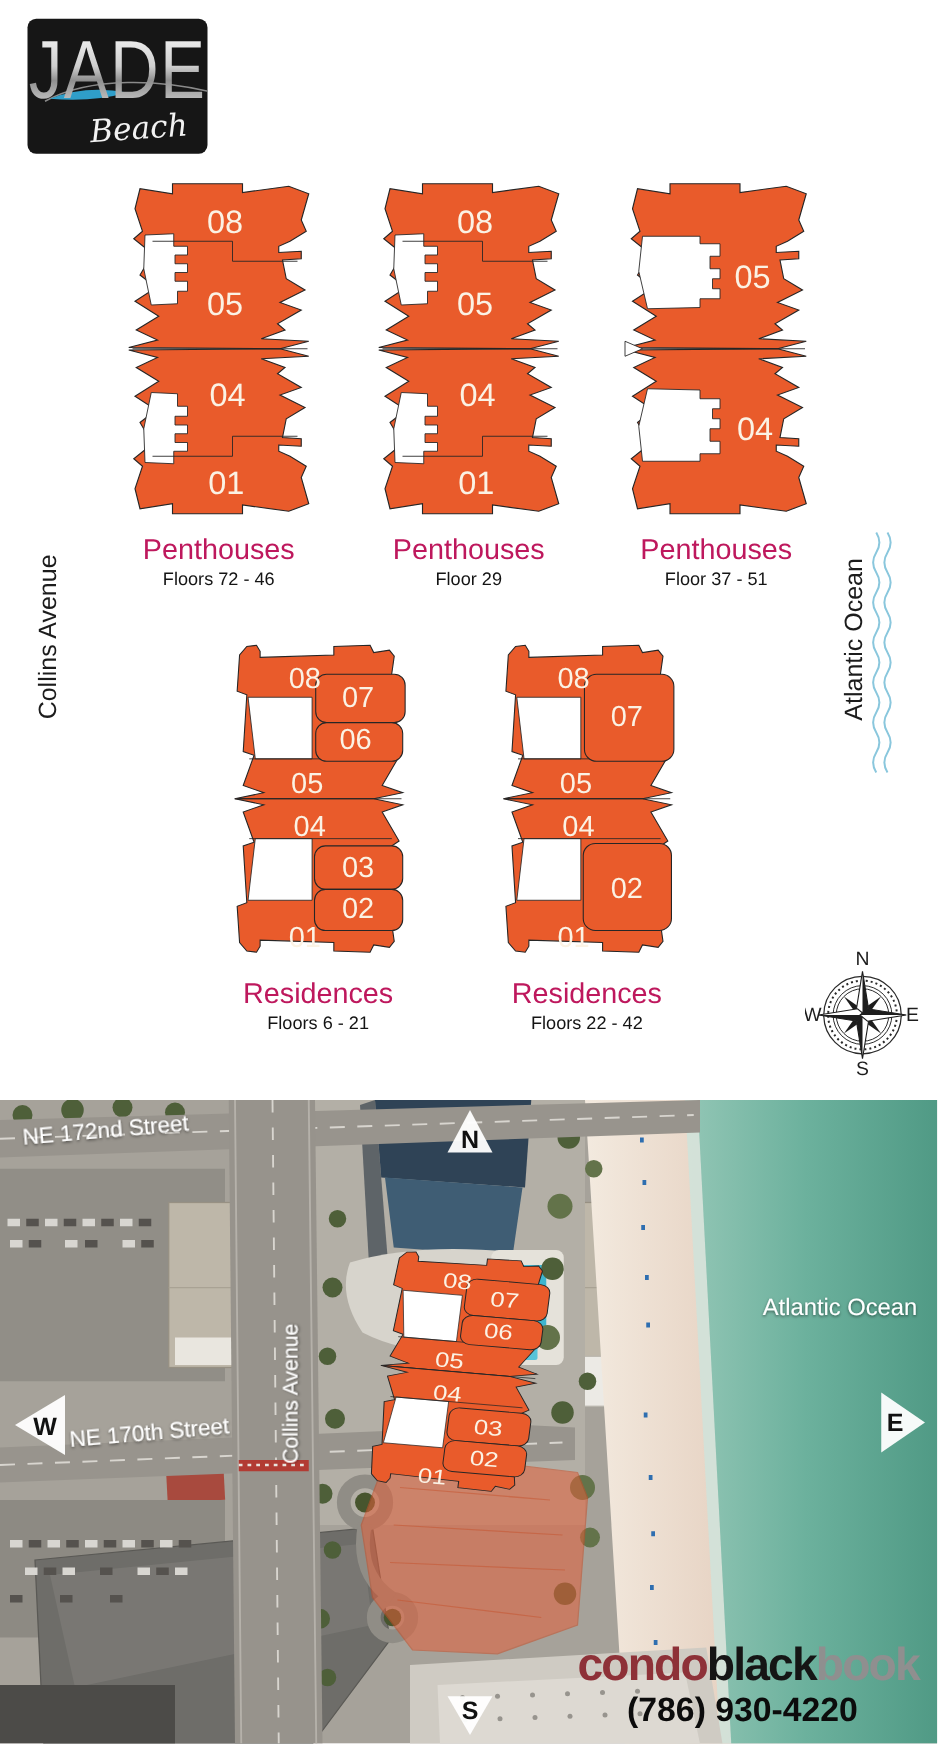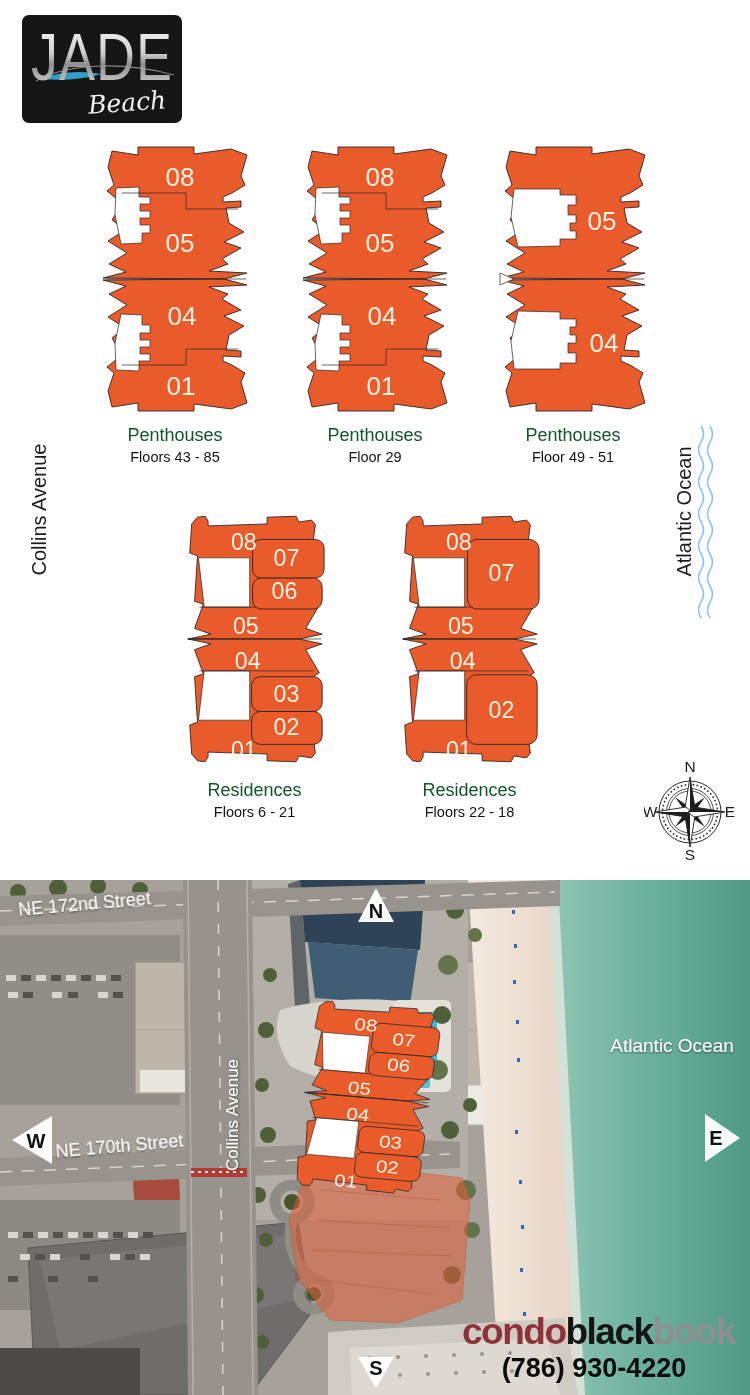--- a/index.html
+++ b/index.html
@@ -1,38 +1,38 @@
 <!DOCTYPE html>
 <html><head>
 <meta charset="utf-8">
 <style>
   html,body{margin:0;padding:0;background:#ffffff;}
   .page{position:relative;width:750px;height:1395px;background:#fff;overflow:hidden;
         font-family:"Liberation Sans",sans-serif;}
   
-  .logo{position:absolute;left:22px;top:15px;width:160px;height:108px;background:#161616;
+  .logo{position:absolute;left:22px;top:15px;width:144px;height:108px;background:#161616;
         border-radius:7px;overflow:hidden;}
   .logo-title{position:absolute;left:0;right:0;top:4px;text-align:center;font-size:54px;font-weight:400;
         letter-spacing:1px;transform:scaleY(1.22);transform-origin:top;
         background:linear-gradient(180deg,#fdfdfd 0%,#cfcfcf 45%,#8f8f8f 60%,#e8e8e8 100%);
         -webkit-background-clip:text;background-clip:text;color:transparent;}
   .logo-script{position:absolute;right:16px;bottom:6px;font-family:"DejaVu Serif",serif;
         font-style:italic;font-size:25px;color:#f2f2f2;transform:rotate(-4deg);}
   
   .vlabel{position:absolute;width:170px;text-align:center;font-size:20px;color:#1c1c1c;
           transform:rotate(-90deg);}
   
   .plate{position:absolute;text-align:center;}
   .fp{fill:#E95B2B;stroke:#262626;stroke-width:0.9;}
   .cut{fill:#ffffff;stroke:#262626;stroke-width:0.7;}
   .hair{fill:none;stroke:#262626;stroke-width:0.7;}
   .unit{fill:#FBF2E4;font-size:26px;text-anchor:middle;font-family:"Liberation Sans",sans-serif;}
   .unit-sm{fill:#FBF2E4;font-size:24px;text-anchor:middle;font-family:"Liberation Sans",sans-serif;}
   .unit-map{fill:#FBF2E4;font-size:23px;text-anchor:middle;font-family:"Liberation Sans",sans-serif;}
-  .plate-title{font-size:18px;color:#14532d;margin-top:6px;}
+  .plate-title{font-size:23px;color:#be185d;margin-top:6px;}
   .plate-sub{font-size:14.5px;color:#141414;margin-top:3px;}
   
   .mlabel{fill:#ffffff;font-family:"Liberation Sans",sans-serif;}
   .mletter{fill:#111;font-weight:bold;font-family:"Liberation Sans",sans-serif;}
   .ctext{font-family:"Liberation Sans",sans-serif;font-weight:bold;}
 </style>
 </head>
 <body>
 
 <svg width="0" height="0" style="position:absolute" aria-hidden="true">
@@ -119,21 +119,21 @@
         <use href="#combA" class="cut" transform="translate(0,272) scale(1,-1)"></use>
       <use href="#divA" class="hair"></use>
         <use href="#divA" class="hair" transform="translate(0,272) scale(1,-1)"></use>
       <line x1="6" y1="136" x2="146" y2="136" class="hair"></line>
       <text class="unit" x="80" y="43">08</text>
       <text class="unit" x="80" y="109">05</text>
       <text class="unit" x="82" y="182">04</text>
       <text class="unit" x="81" y="252">01</text>
     </svg>
     <div class="plate-title">Penthouses</div>
-    <div class="plate-sub">Floors 43 - 85</div>
+    <div class="plate-sub">Floors 72 - 46</div>
   </div>
 
   <div class="plate" style="left:300px;top:143px;width:150px;">
     <svg width="150" height="272" viewBox="0 0 150 272">
       <use href="#halfA" class="fp"></use>
         <use href="#halfA" class="fp" transform="translate(0,272) scale(1,-1)"></use>
       <use href="#combA" class="cut"></use>
         <use href="#combA" class="cut" transform="translate(0,272) scale(1,-1)"></use>
       <use href="#divA" class="hair"></use>
         <use href="#divA" class="hair" transform="translate(0,272) scale(1,-1)"></use>
@@ -152,21 +152,21 @@
       <use href="#halfA" class="fp"></use>
         <use href="#halfA" class="fp" transform="translate(0,272) scale(1,-1)"></use>
       <use href="#cutB" class="cut"></use>
         <use href="#cutB" class="cut" transform="translate(0,272) scale(1,-1)"></use>
       <line x1="6" y1="136" x2="146" y2="136" class="hair"></line>
       <path d="M2,130 L16,136 L2,142 Z" class="cut"></path>
       <text class="unit" x="104" y="87">05</text>
       <text class="unit" x="106" y="209">04</text>
     </svg>
     <div class="plate-title">Penthouses</div>
-    <div class="plate-sub">Floor 49 - 51</div>
+    <div class="plate-sub">Floor 37 - 51</div>
   </div>
 
   <div class="plate" style="left:182px;top:508px;width:145px;">
     <svg width="145" height="262" viewBox="0 0 150 262">
       <use href="#halfC" class="fp"></use>
         <use href="#halfC" class="fp" transform="translate(0,262) scale(1,-1)"></use>
       <use href="#cutC" class="cut"></use>
         <use href="#cutC" class="cut" transform="translate(0,262) scale(1,-1)"></use>
       <use href="#divC" class="hair"></use>
         <use href="#divC" class="hair" transform="translate(0,262) scale(1,-1)"></use>
@@ -200,21 +200,21 @@
       <rect x="73" y="28" width="74" height="72" rx="10" class="fp"></rect>
       <rect x="72" y="168" width="73" height="72" rx="10" class="fp"></rect>
       <text class="unit-sm" x="64" y="39">08</text>
       <text class="unit-sm" x="108" y="71">07</text>
       <text class="unit-sm" x="66" y="126">05</text>
       <text class="unit-sm" x="68" y="162">04</text>
       <text class="unit-sm" x="108" y="213">02</text>
       <text class="unit-sm" x="64" y="254">01</text>
     </svg>
     <div class="plate-title">Residences</div>
-    <div class="plate-sub">Floors 22 - 18</div>
+    <div class="plate-sub">Floors 22 - 42</div>
   </div>
 
   <svg style="position:absolute;left:0;top:880px" width="750" height="515" viewBox="0 0 750 515">
     <rect x="0" y="0" width="750" height="515" fill="#a6a29a"></rect>
 
     <g>
       <rect x="0" y="55" width="180" height="170" fill="#918e87"></rect>
       <rect x="135" y="82" width="368" height="132" fill="#beb7a9" stroke="#979083"></rect>
       <path d="M135,150 h368 M300,82 v132 M380,82 v132" stroke="#a9a294" fill="none"></path>
       <rect x="140" y="190" width="200" height="22" fill="#e9e6df"></rect>

